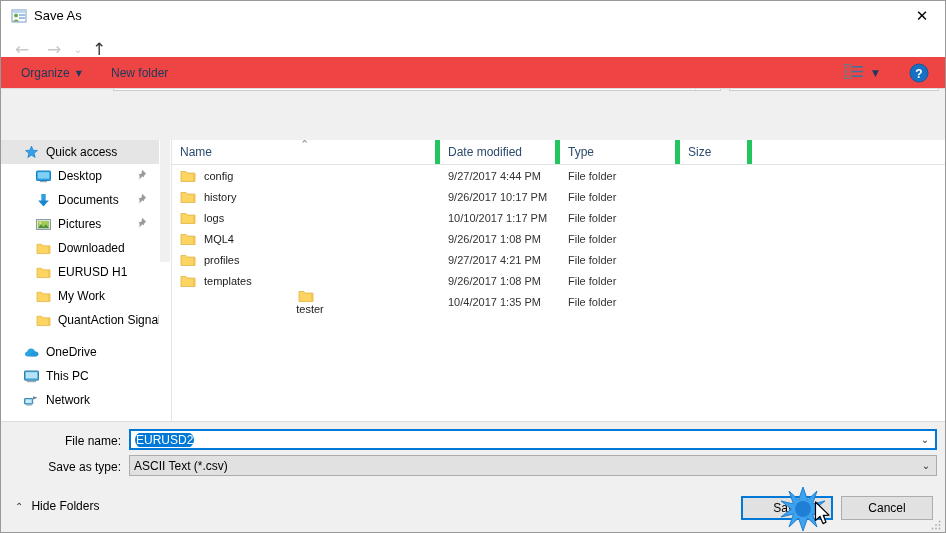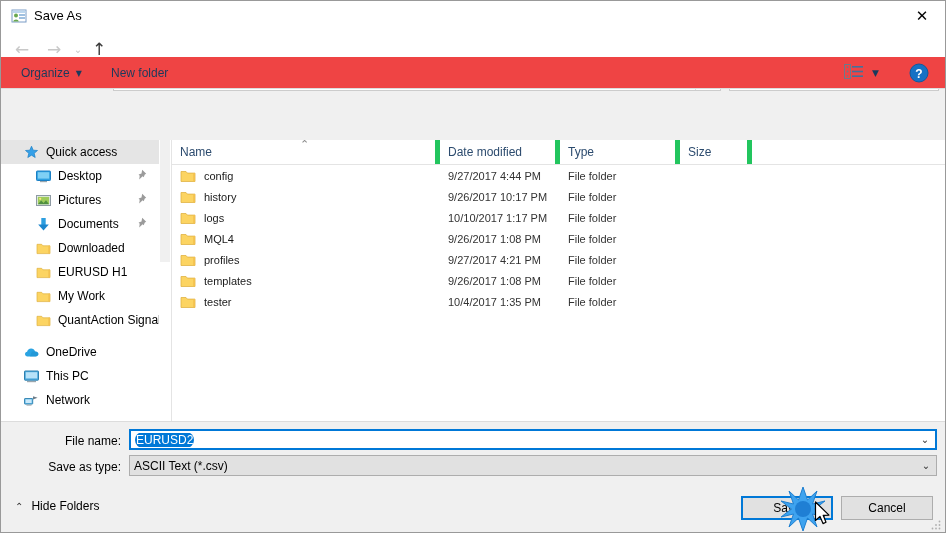--- a/index.html
+++ b/index.html
@@ -601,43 +601,43 @@
         <span>Desktop</span>
         <span class="sb-pin">
           <svg width="12" height="13" viewBox="0 0 12 13">
             <path d="M7.2 0.8l4 4-1.4.6-1.1 2.9-1.1-1.1-3.4 3.4.5-3.9-1.1-1.1 2.9-1.1z" fill="#9b9b9b"></path>
           </svg>
         </span>
       </div>
 
       <div class="sb-item indent">
         <span class="sb-ico">
+          <svg width="15" height="15" viewBox="0 0 15 15">
+            <rect x="5.3" y="1" width="4.4" height="7" fill="#2d9fe0"></rect>
+            <path d="M7.5 13.4L2.2 7.6h10.6z" fill="#1c86cd"></path>
+          </svg>
+        </span>
+        <span>Documents</span>
+        <span class="sb-pin">
+          <svg width="12" height="13" viewBox="0 0 12 13">
+            <path d="M7.2 0.8l4 4-1.4.6-1.1 2.9-1.1-1.1-3.4 3.4.5-3.9-1.1-1.1 2.9-1.1z" fill="#9b9b9b"></path>
+          </svg>
+        </span>
+      </div>
+
+      <div class="sb-item indent">
+        <span class="sb-ico">
           <svg width="15" height="13" viewBox="0 0 15 13">
             <rect x="0.5" y="1.5" width="14" height="10" fill="#e8eef2" stroke="#8e9aa3" stroke-width="1"></rect>
             <rect x="1.8" y="2.8" width="11.4" height="7.4" fill="#9ecb5a"></rect>
             <path d="M1.8 10.2l3.4-3.6 2.4 2.4 2.4-2.8 3 4z" fill="#4f8f3f"></path>
             <circle cx="4.2" cy="4.8" r="1.1" fill="#ffe680"></circle>
           </svg>
         </span>
         <span>Pictures</span>
-        <span class="sb-pin">
-          <svg width="12" height="13" viewBox="0 0 12 13">
-            <path d="M7.2 0.8l4 4-1.4.6-1.1 2.9-1.1-1.1-3.4 3.4.5-3.9-1.1-1.1 2.9-1.1z" fill="#9b9b9b"></path>
-          </svg>
-        </span>
-      </div>
-
-      <div class="sb-item indent">
-        <span class="sb-ico">
-          <svg width="15" height="15" viewBox="0 0 15 15">
-            <rect x="5.3" y="1" width="4.4" height="7" fill="#2d9fe0"></rect>
-            <path d="M7.5 13.4L2.2 7.6h10.6z" fill="#1c86cd"></path>
-          </svg>
-        </span>
-        <span>Documents</span>
         <span class="sb-pin">
           <svg width="12" height="13" viewBox="0 0 12 13">
             <path d="M7.2 0.8l4 4-1.4.6-1.1 2.9-1.1-1.1-3.4 3.4.5-3.9-1.1-1.1 2.9-1.1z" fill="#9b9b9b"></path>
           </svg>
         </span>
       </div>
 
       <div class="sb-item indent">
         <span class="sb-ico">
           <svg width="15" height="13" viewBox="0 0 16 14">
@@ -821,21 +821,21 @@
               </svg>
             </span>
             <span>templates</span>
           </div>
           <div class="f-date" style="width:120px;">9/26/2017 1:08 PM</div>
           <div class="f-type" style="width:120px;">File folder</div>
           <div class="f-size" style="width:72px;"></div>
         </div>
 
         <div class="frow">
-          <div class="f-name" style="width:268px;">
+          <div class="f-name" style="width:268px;flex-direction:column;">
             <span class="f-folder-ico">
               <svg width="16" height="14" viewBox="0 0 16 14">
                 <path d="M1 2.5h5l1.4 1.6H15v8.4H1z" fill="#fcd462" stroke="#e0b345" stroke-width="0.8"></path>
                 <path d="M13.2 4.1v8.4H15V4.1z" fill="#f3c14f"></path>
               </svg>
             </span>
             <span>tester</span>
           </div>
           <div class="f-date" style="width:120px;">10/4/2017 1:35 PM</div>
           <div class="f-type" style="width:120px;">File folder</div>

